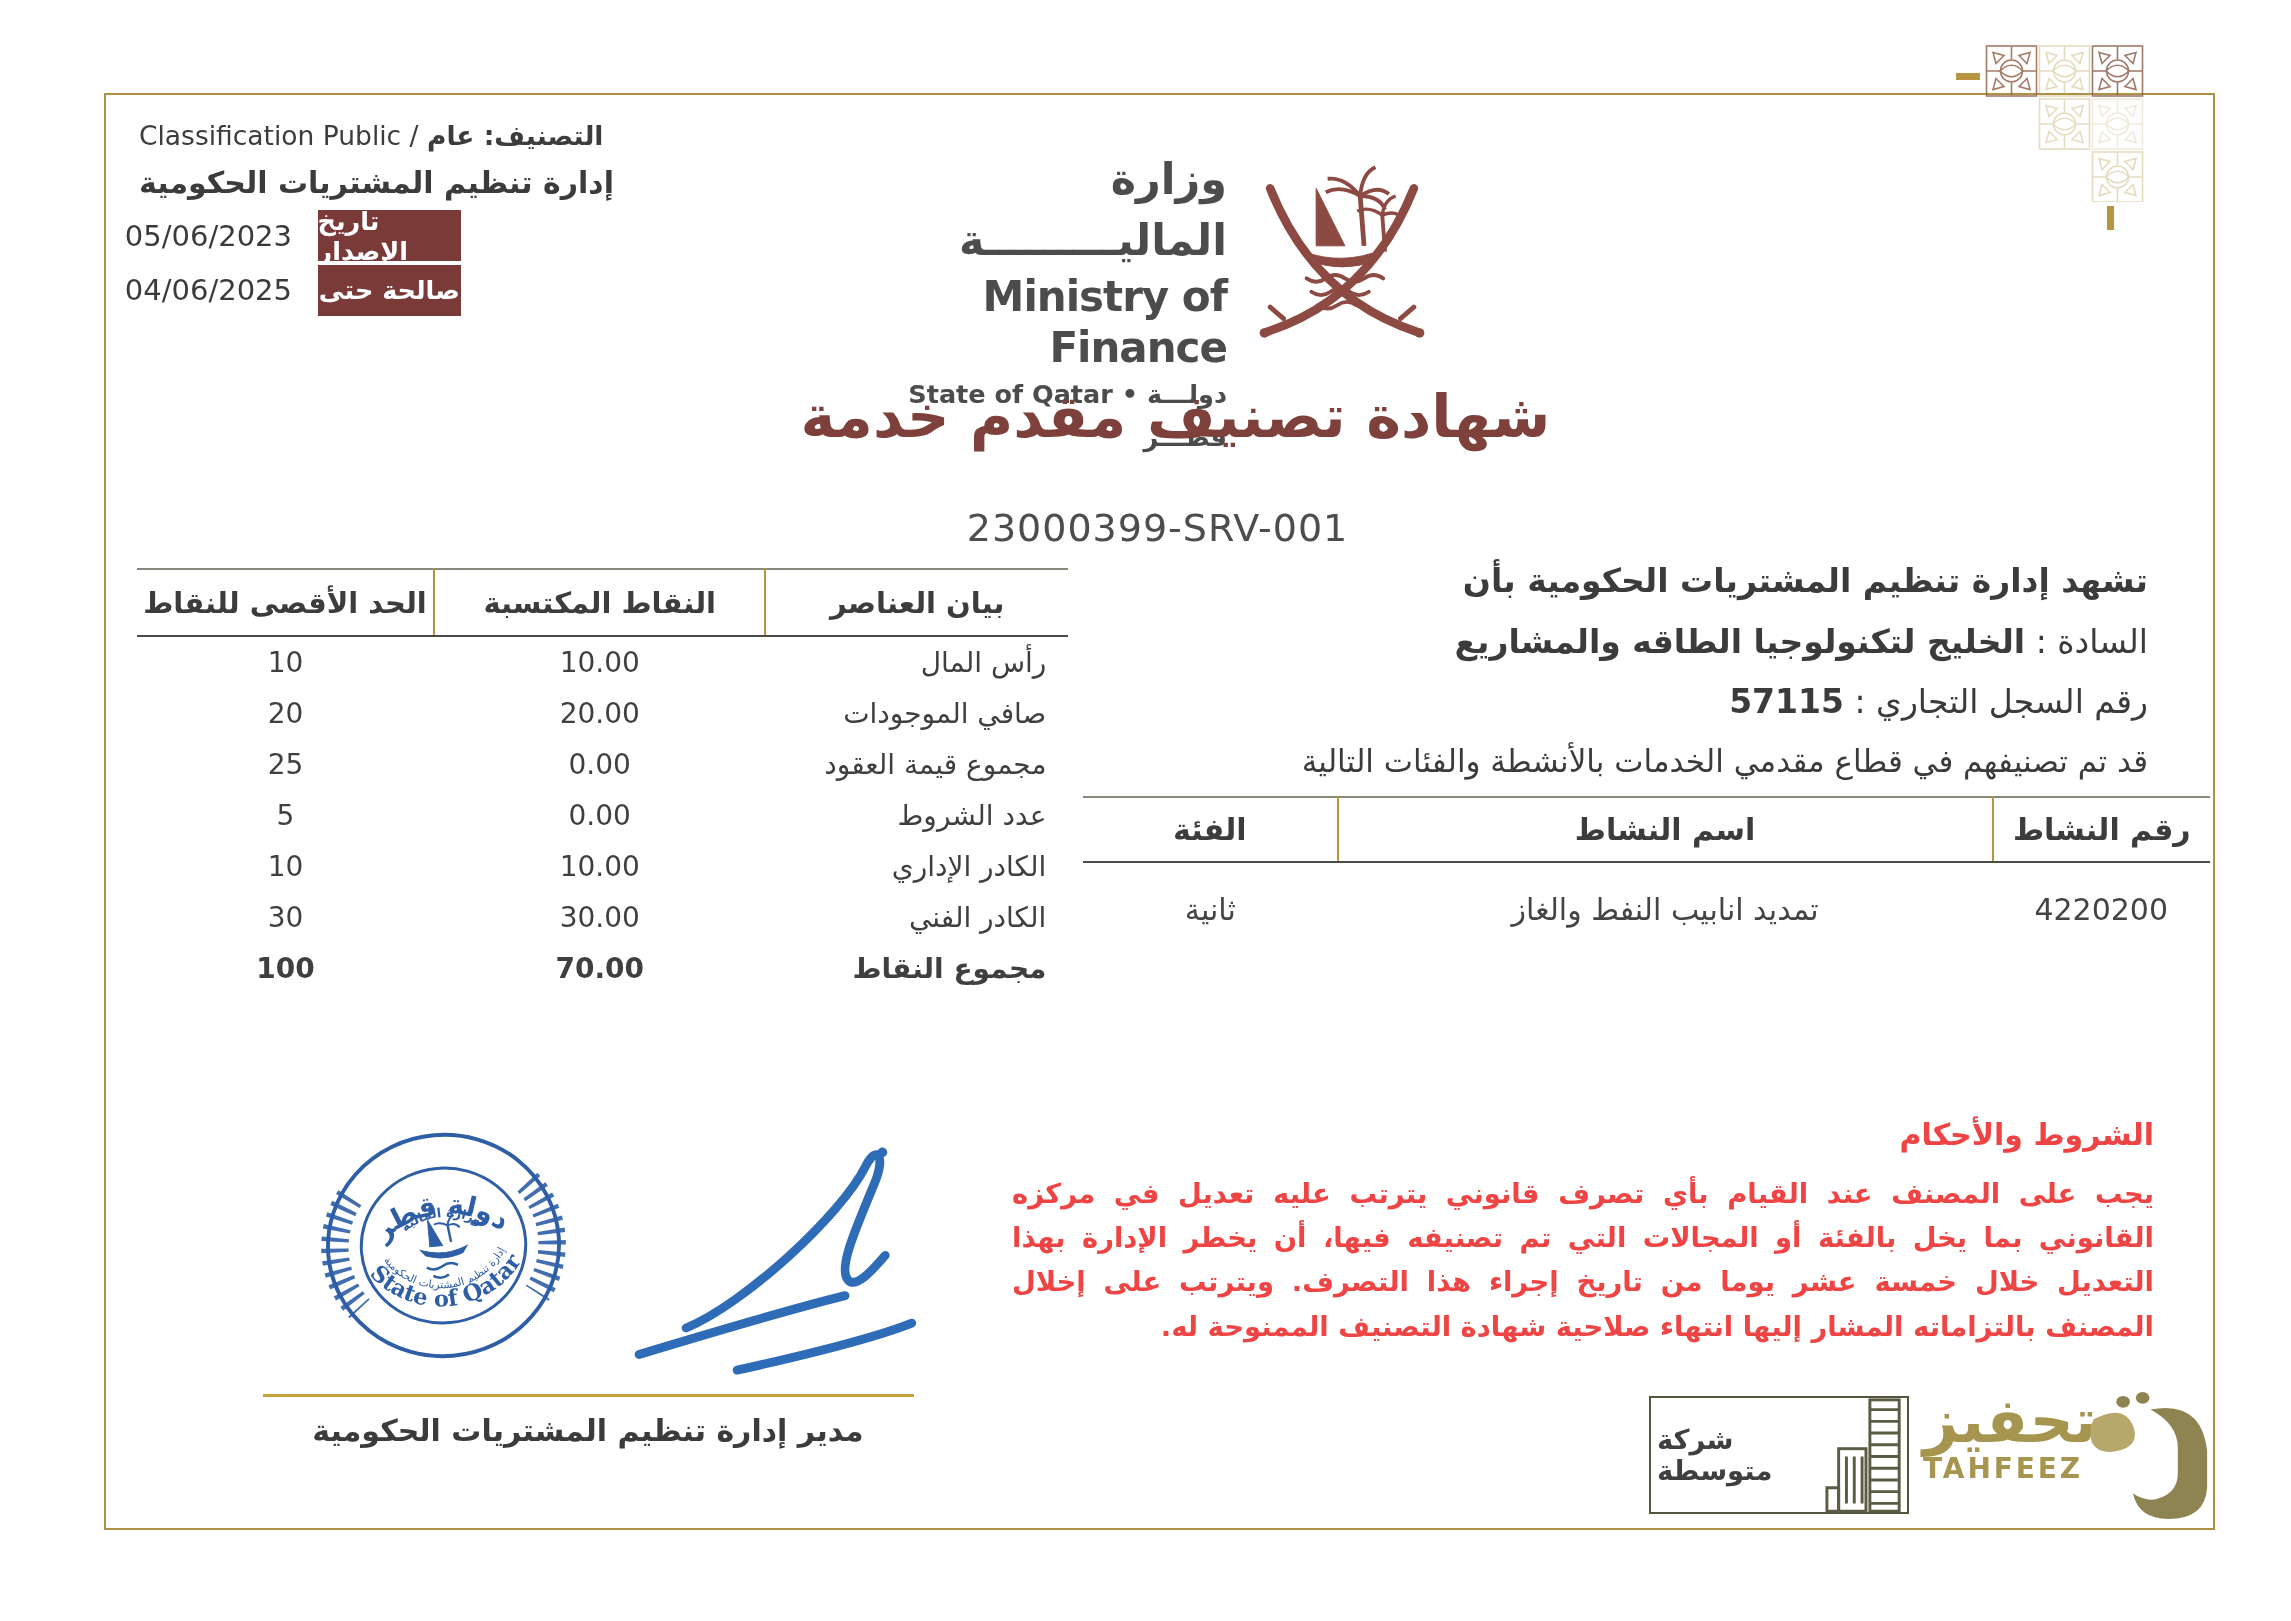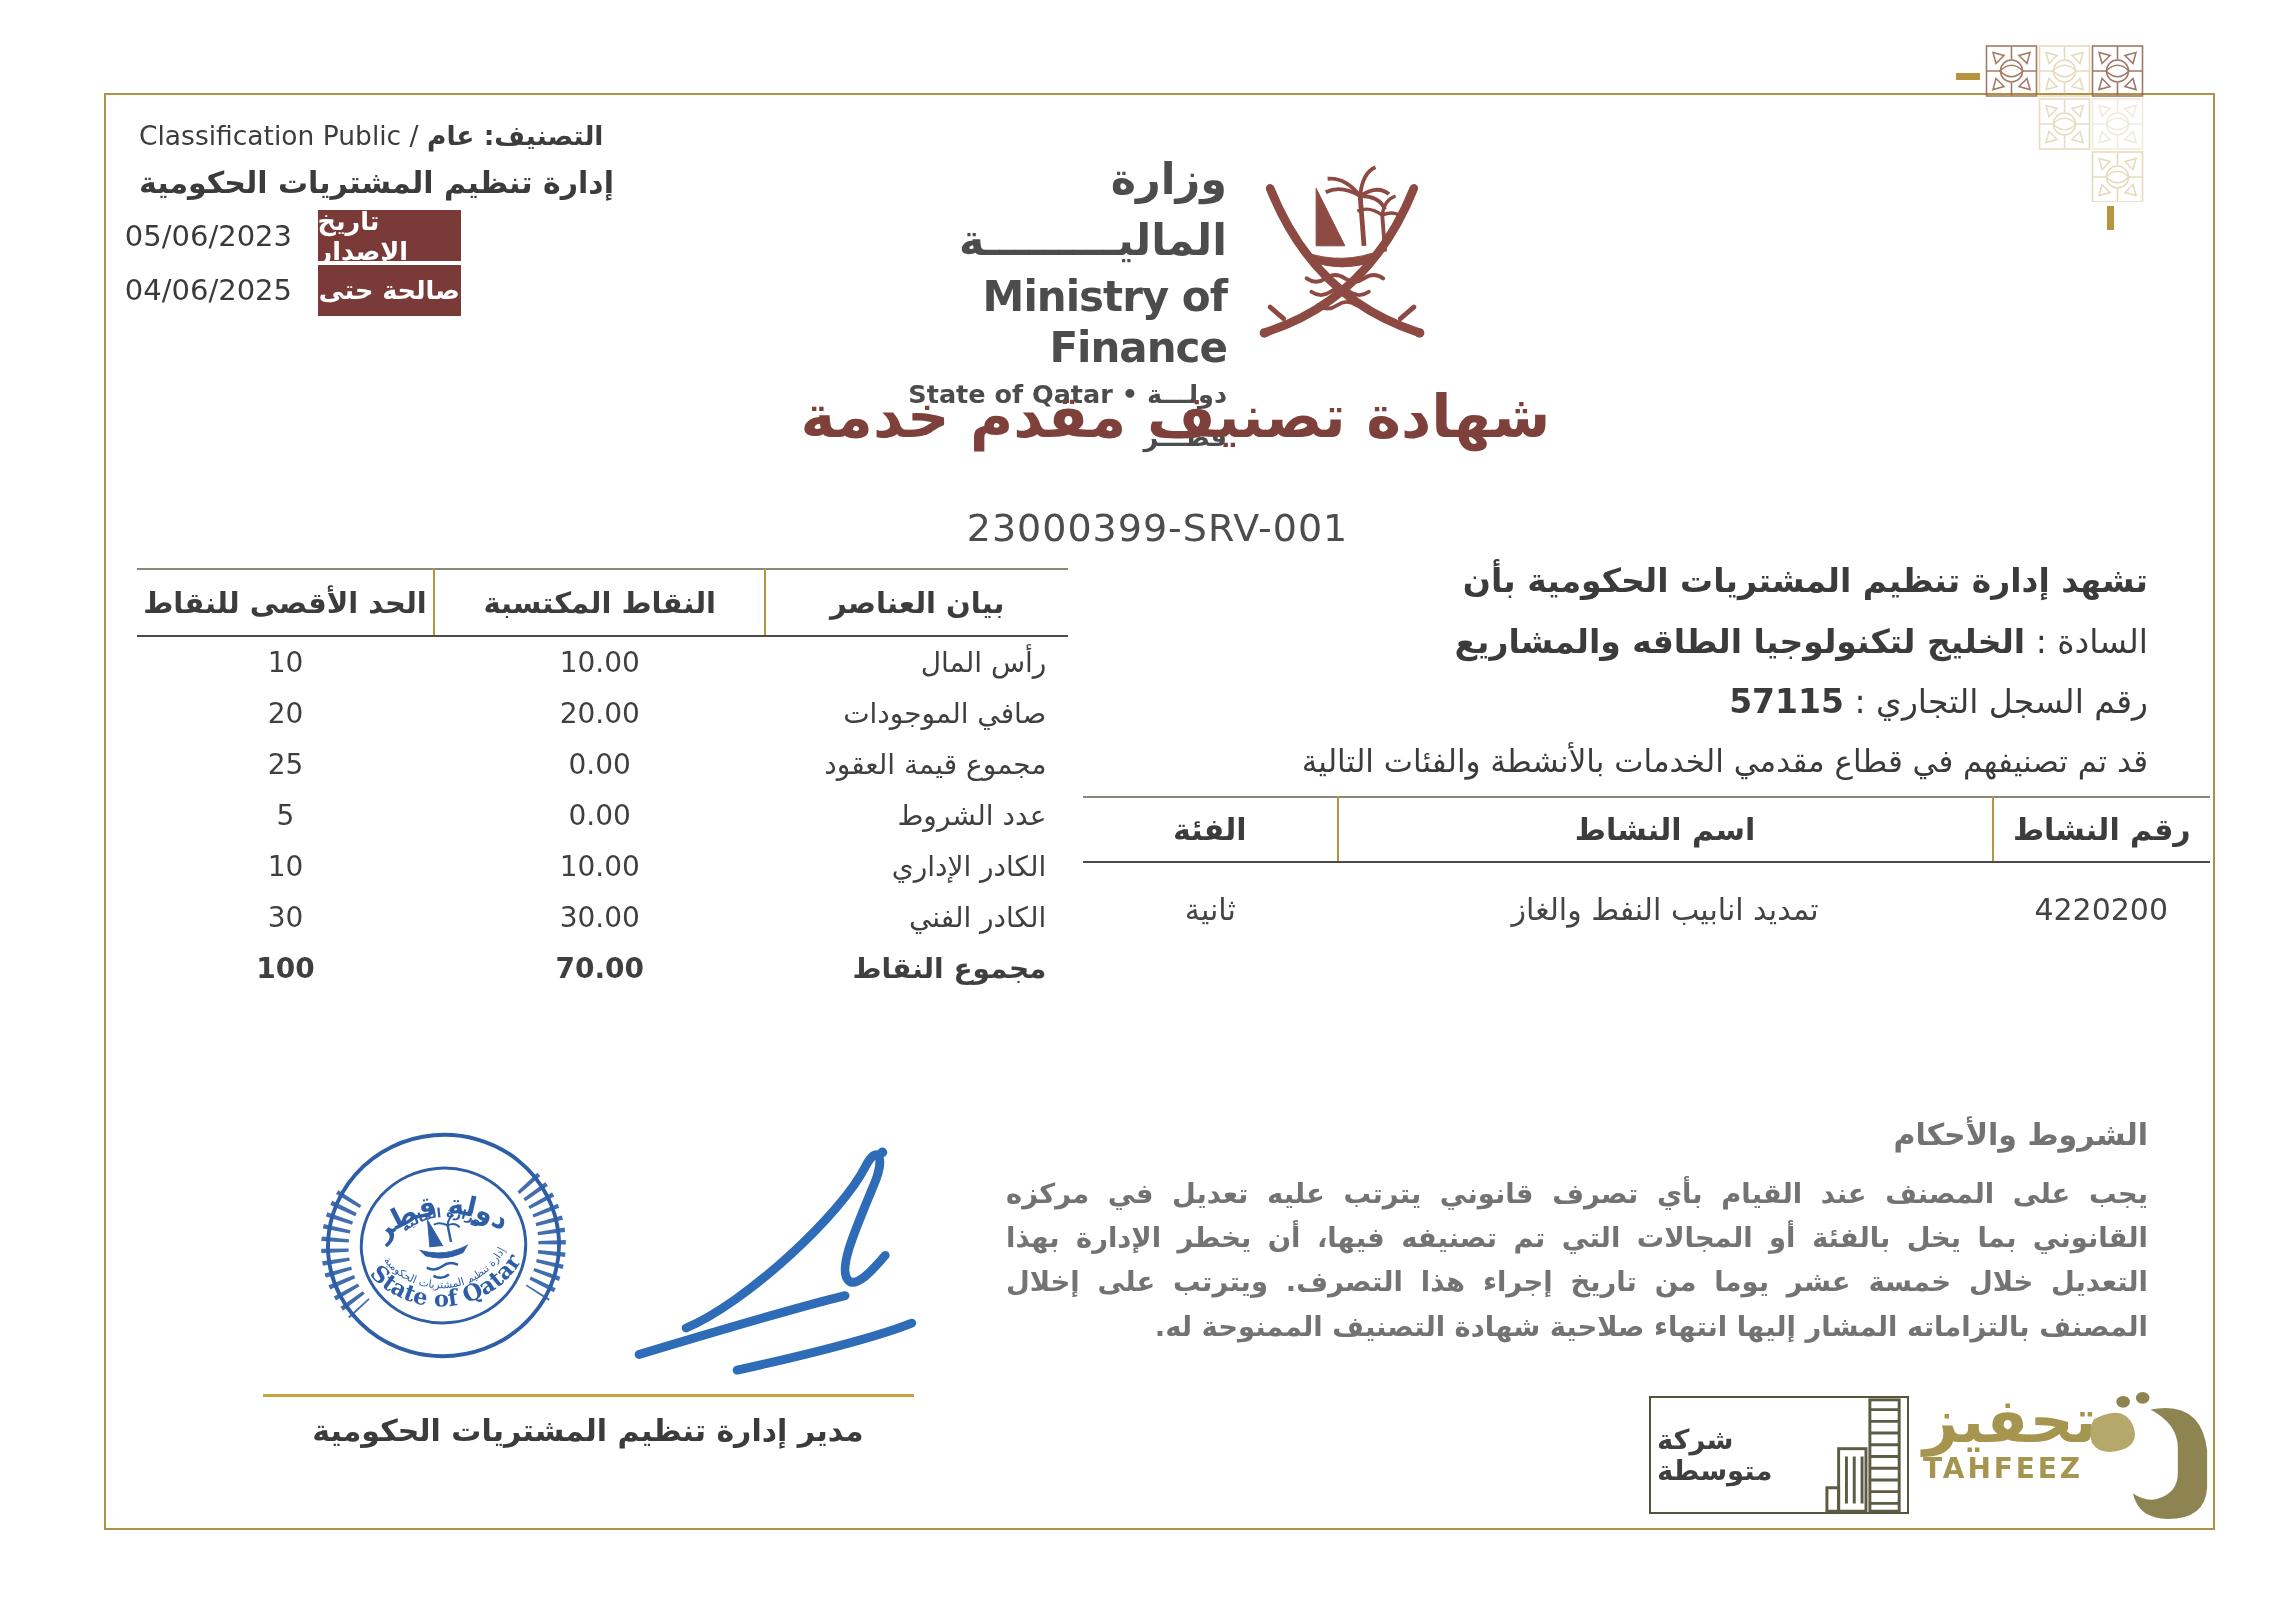--- a/index.html
+++ b/index.html
@@ -55,21 +55,21 @@
 
   .pt-table{left:137px;top:568px;width:931px;direction:rtl;}
   .pt-table th{height:65px;font-size:29px;font-weight:bold;color:#3c3c3c;text-align:center;
      border-top:2px solid #8a887a;border-bottom:2.9px solid #4c4b45;}
   .pt-table th.vsep{border-left:2px solid #b5953f;}
   .pt-table td{height:51px;font-size:28px;color:#3f3f3f;text-align:center;vertical-align:middle;}
   .pt-table td.lbl{text-align:right;padding-left:0;padding-right:21.6px;}
   .pt-table tr:last-child td{font-weight:bold;}
 
   
-  .terms{right:81px;top:1117px;width:1142px;direction:rtl;text-align:right;color:#737373;margin-left:28px;}
+  .terms{right:75px;top:1117px;width:1142px;direction:rtl;text-align:right;color:#ef4444;margin-left:28px;}
   .terms h3{margin:0 0 19.6px 0;font-size:30px;font-weight:bold;}
   .terms p{margin:0;font-size:27.4px;font-weight:bold;line-height:1.62;text-align:justify;}
 
   
   .sig-line{left:263px;top:1394px;width:651px;height:2.9px;background:#c7a33b;}
   .sig-title{left:233px;top:1413px;width:710px;text-align:center;font-size:30px;
              font-weight:bold;color:#3b3b3b;}
 
   
   .size-box{left:1649px;top:1396px;width:256px;height:114px;border:2.9px solid #55543d;}

